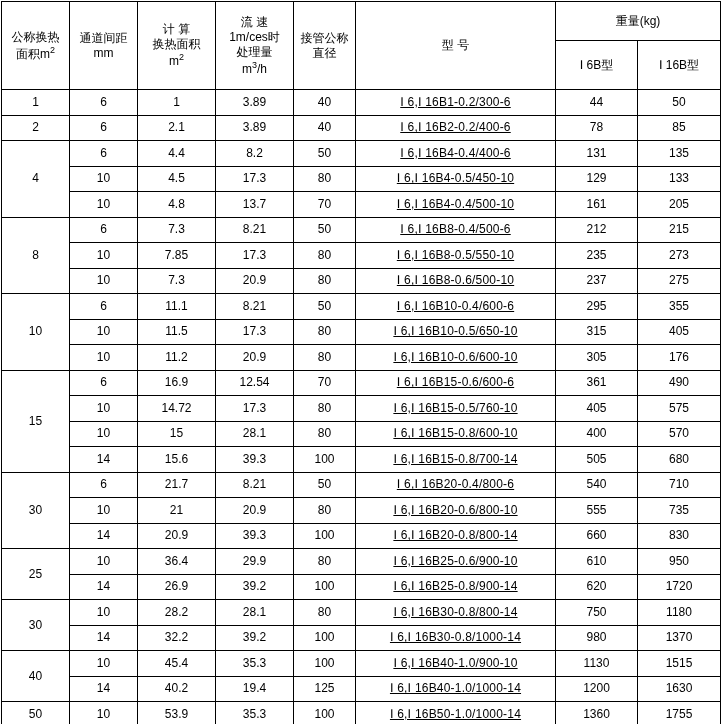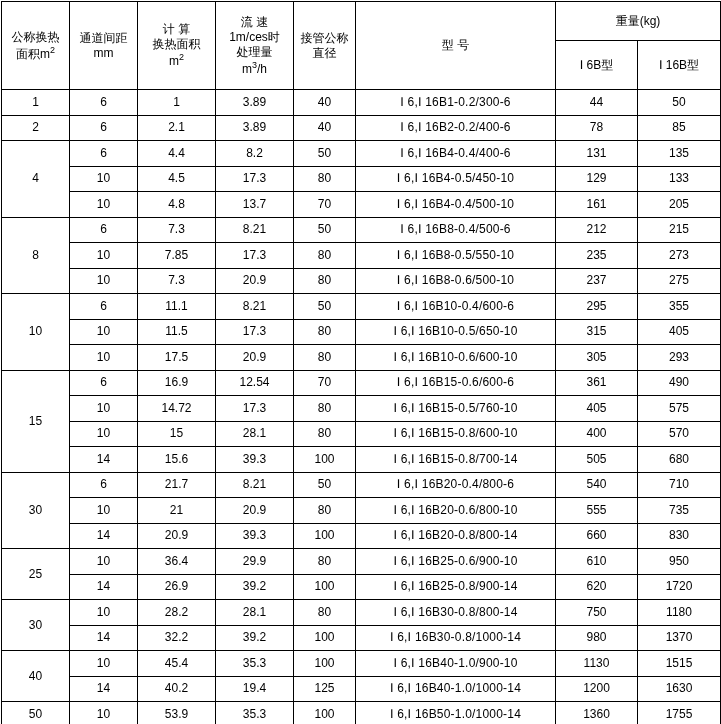--- a/index.html
+++ b/index.html
@@ -46,21 +46,21 @@
   .col-a { width: 68px; }
   .col-b { width: 68px; }
   .col-c { width: 78px; }
   .col-d { width: 78px; }
   .col-e { width: 62px; }
   .col-f { width: 200px; }
   .col-g { width: 82px; }
   .col-h { width: 83px; }
   .hdr-line { display: block; }
   .sup { font-size: 9px; vertical-align: super; }
-  .model-cell { letter-spacing: 0.2px; }
+  .model-cell { letter-spacing: 0.2px; text-decoration: underline; }
 </style>
 </head>
 <body>
 
 <div class="sheet">
   <table class="spec">
     <colgroup>
       <col class="col-a">
         <col class="col-b">
         <col class="col-c">
@@ -194,26 +194,26 @@
           <td>10</td>
           <td>11.5</td>
           <td>17.3</td>
           <td>80</td>
           <td class="model-cell">Ⅰ 6,Ⅰ 16B10-0.5/650-10</td>
           <td>315</td>
           <td>405</td>
         </tr>
         <tr>
           <td>10</td>
-          <td>17.5</td>
+          <td>11.2</td>
           <td>20.9</td>
           <td>80</td>
           <td class="model-cell">Ⅰ 6,Ⅰ 16B10-0.6/600-10</td>
           <td>305</td>
-          <td>293</td>
+          <td>176</td>
         </tr>
         <tr>
           <td rowspan="4">15</td>
           <td>6</td>
           <td>16.9</td>
           <td>12.54</td>
           <td>70</td>
           <td class="model-cell">Ⅰ 6,Ⅰ 16B15-0.6/600-6</td>
           <td>361</td>
           <td>490</td>

